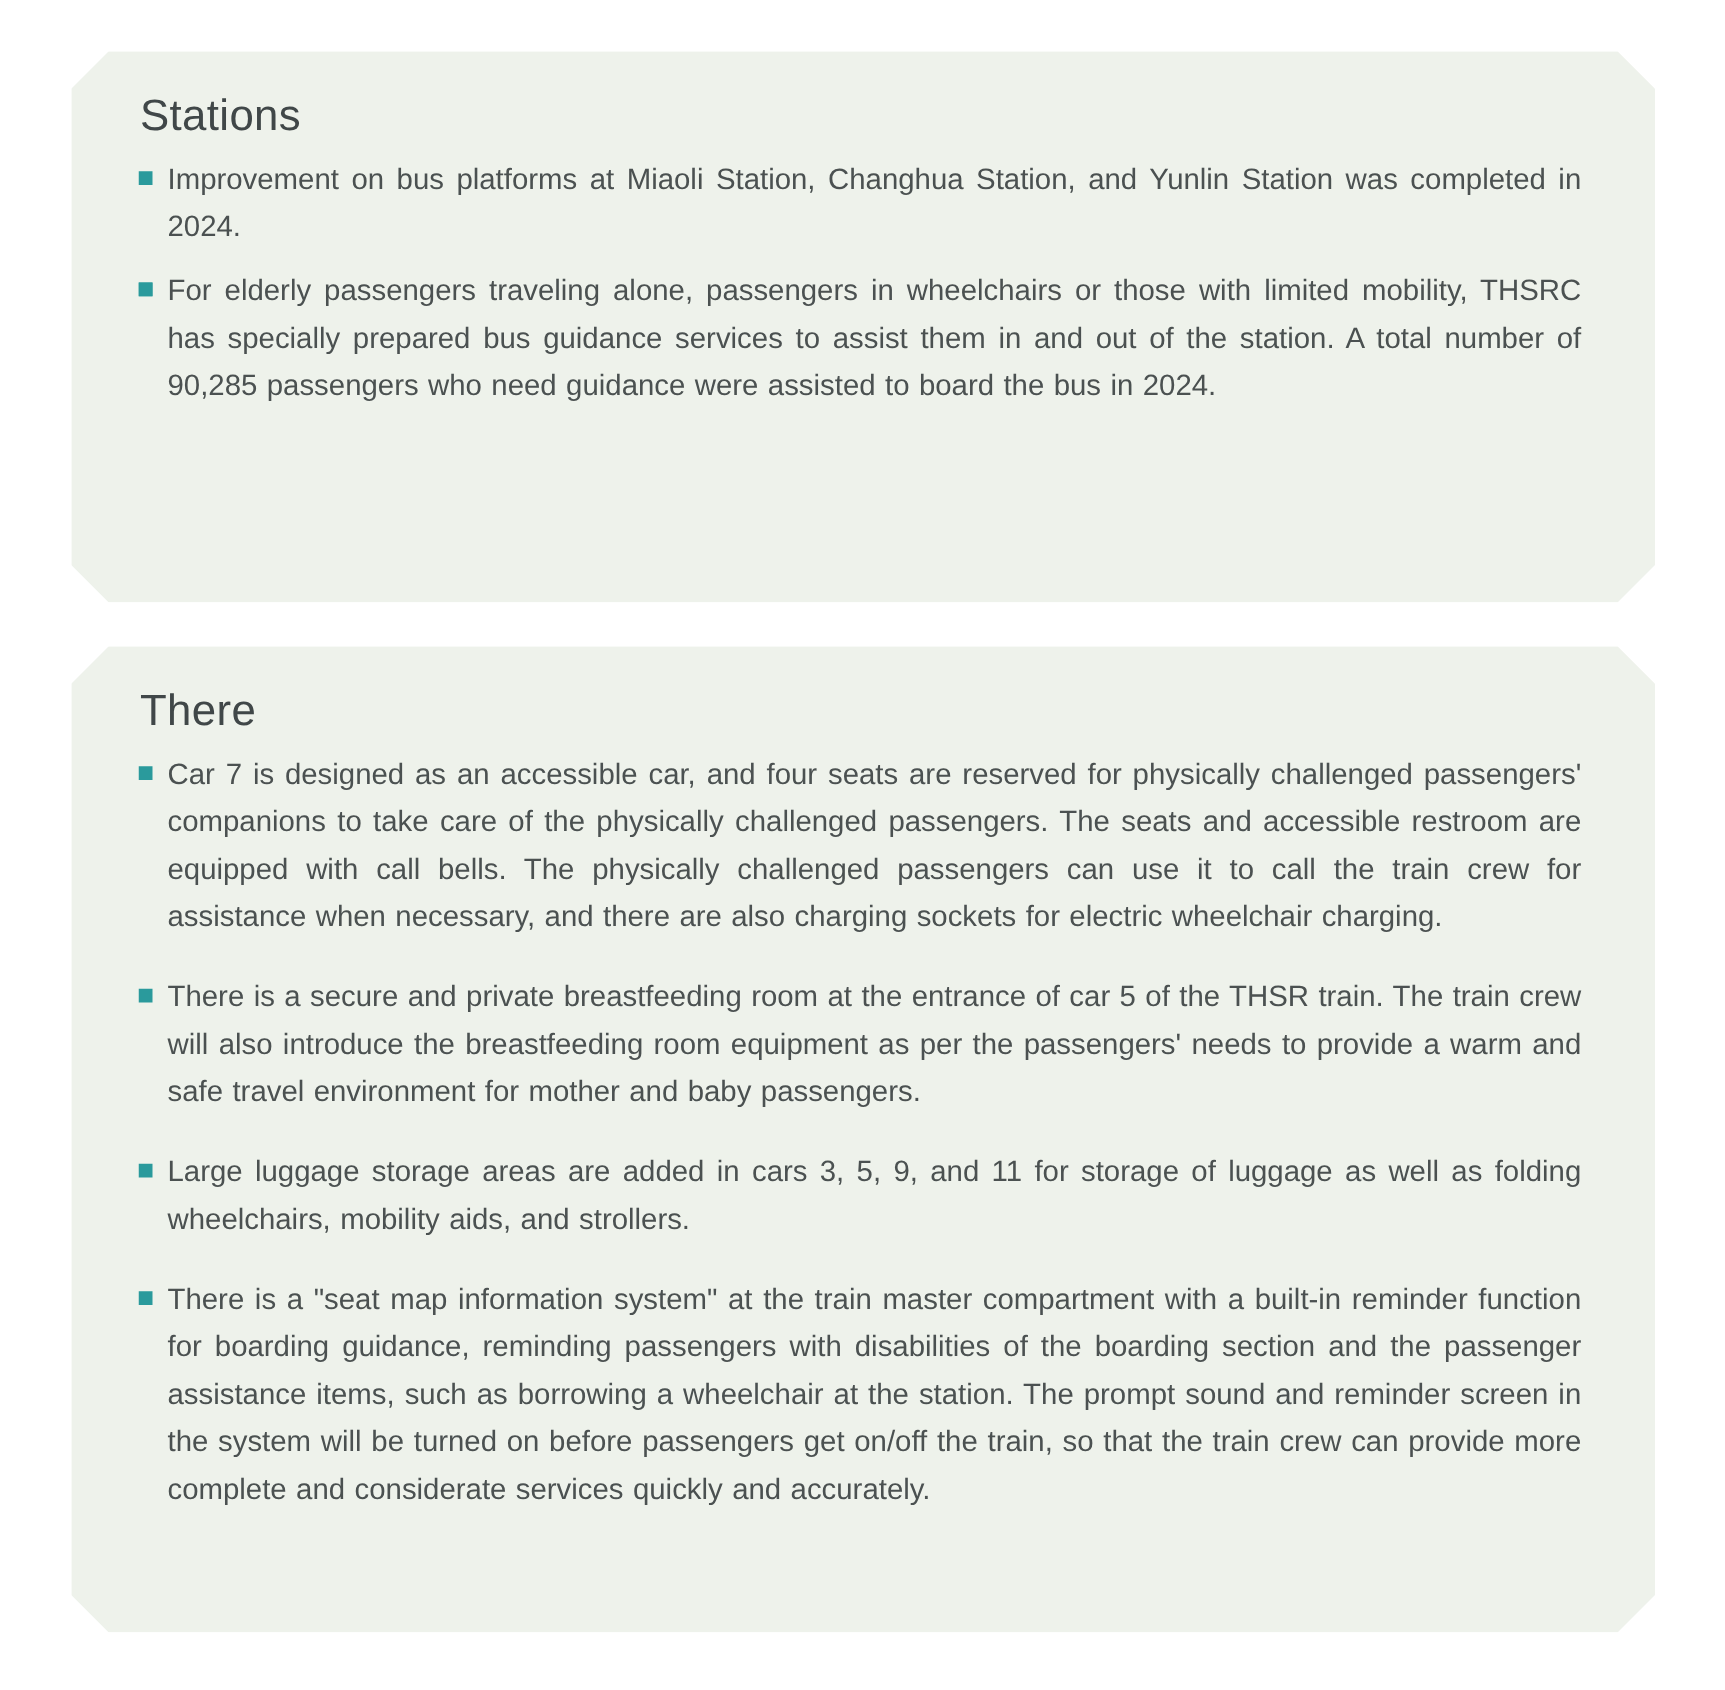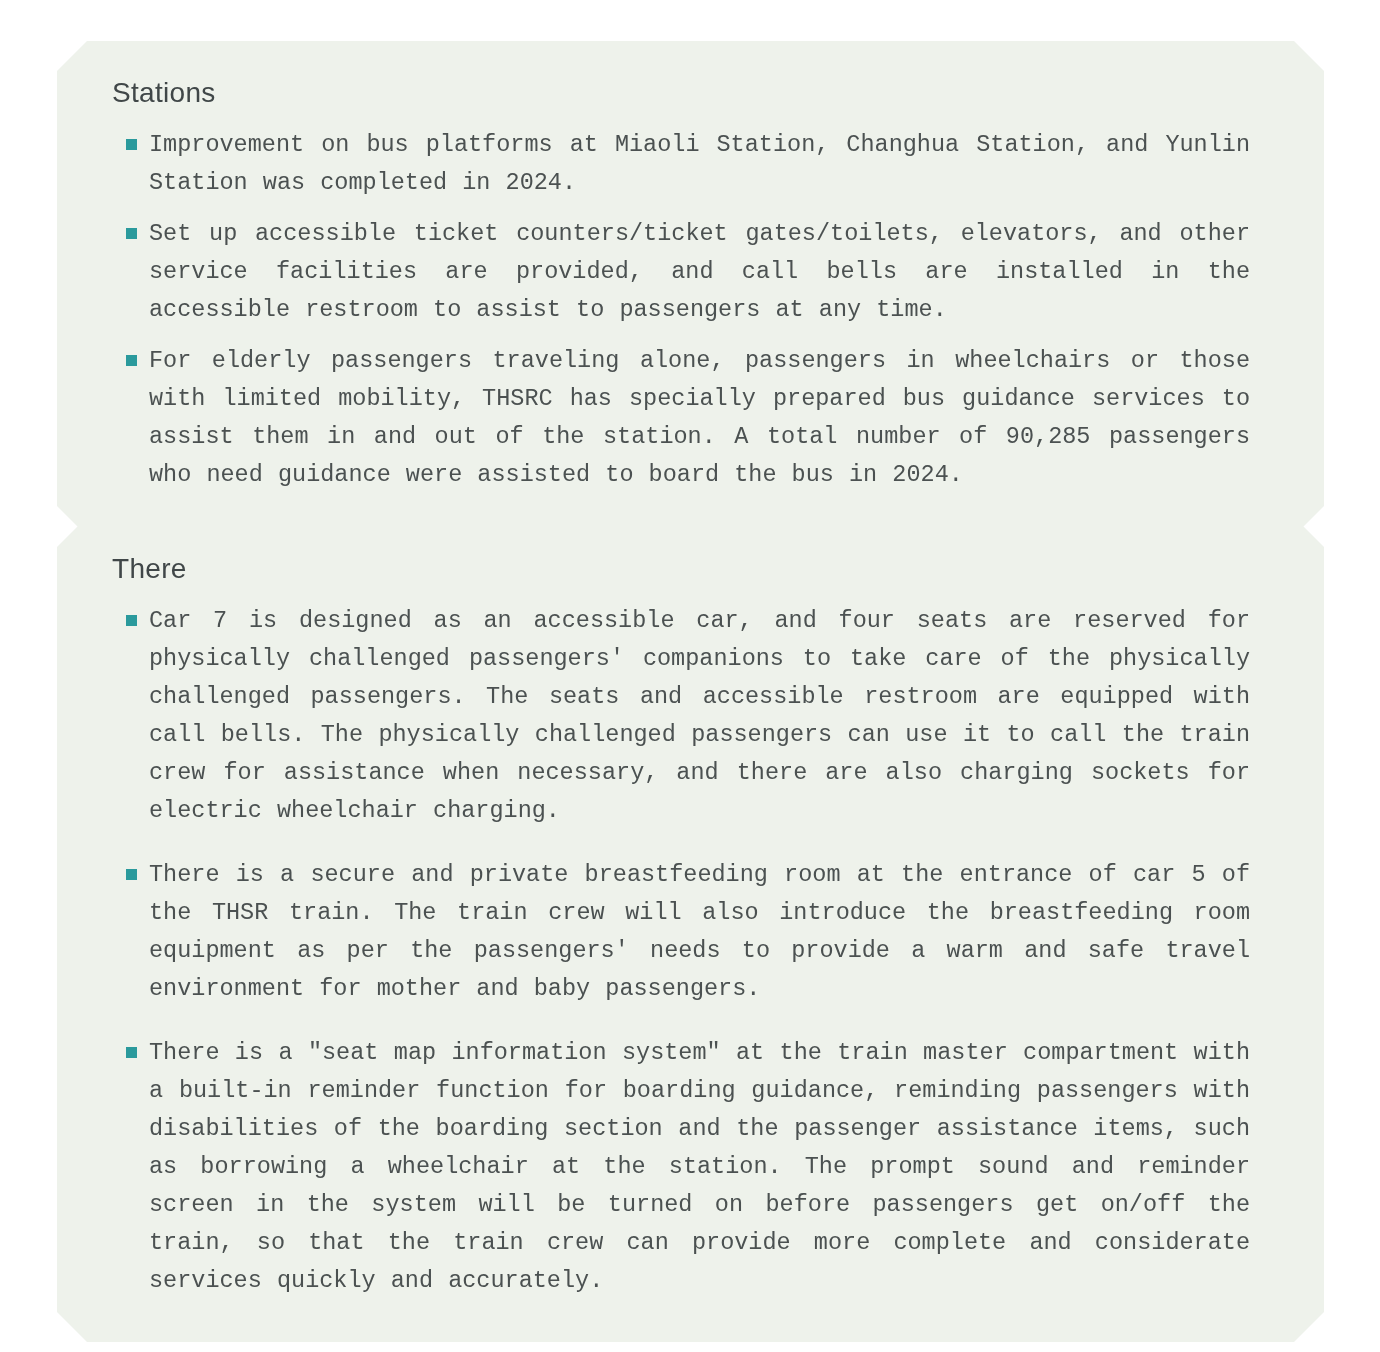--- a/index.html
+++ b/index.html
@@ -26,31 +26,30 @@
       30px 0, calc(100% - 30px) 0, 100% 30px,
       100% calc(100% - 30px), calc(100% - 30px) 100%,
       30px 100%, 0 calc(100% - 30px), 0 30px
     );
   }
   .card--stations { top: 41px;  min-height: 441px; }
   .card--trains   { top: 517px; min-height: 789px; }
 
   .card h2 {
     margin: 0 0 14px 2px;
-    font-size: 28px;
+    font-size: 35px;
     line-height: 34px;
     font-weight: 400;
     color: #404748;
     letter-spacing: 0.3px;
   }
   .card ul {
     list-style: none;
-    margin: 16px;
+    margin: 1px;
     padding: 0;
-    font-family: Liberation Mono, monospace;
   }
   .card li {
     position: relative;
     padding-left: 23px;
     font-size: 23.5px;
     line-height: 38px;
     color: #4b5151;
     text-align: justify;
     word-spacing: 1px;
   }
@@ -72,21 +71,20 @@
 
   <section class="card card--stations">
     <h2>Stations</h2>
     <ul>
       <li>
         <span class="bullet"></span>
         <span>Improvement on bus platforms at Miaoli Station, Changhua Station, and Yunlin Station was completed in 2024.</span>
       </li>
       <li>
         <span class="bullet"></span>
-        <span>Set up accessible ticket counters/ticket gates/toilets, elevators, and other service facilities are provided, and call bells are installed in the accessible restroom to assist to passengers at any time.</span>
       </li>
       <li>
         <span class="bullet"></span>
         <span>For elderly passengers traveling alone, passengers in wheelchairs or those with limited mobility, THSRC has specially prepared bus guidance services to assist them in and out of the station. A total number of 90,285 passengers who need guidance were assisted to board the bus in 2024.</span>
       </li>
     </ul>
   </section>
 
   <section class="card card--trains">
     <h2>There</h2>
@@ -94,20 +92,21 @@
       <li>
         <span class="bullet"></span>
         <span>Car 7 is designed as an accessible car, and four seats are reserved for physically challenged passengers' companions to take care of the physically challenged passengers. The seats and accessible restroom are equipped with call bells. The physically challenged passengers can use it to call the train crew for assistance when necessary, and there are also charging sockets for electric wheelchair charging.</span>
       </li>
       <li>
         <span class="bullet"></span>
         <span>There is a secure and private breastfeeding room at the entrance of car 5 of the THSR train. The train crew will also introduce the breastfeeding room equipment as per the passengers' needs to provide a warm and safe travel environment for mother and baby passengers.</span>
       </li>
       <li>
         <span class="bullet"></span>
+        <span>Large luggage storage areas are added in cars 3, 5, 9, and 11 for storage of luggage as well as folding wheelchairs, mobility aids, and strollers.</span>
       </li>
       <li>
         <span class="bullet"></span>
         <span>There is a "seat map information system" at the train master compartment with a built-in reminder function for boarding guidance, reminding passengers with disabilities of the boarding section and the passenger assistance items, such as borrowing a wheelchair at the station. The prompt sound and reminder screen in the system will be turned on before passengers get on/off the train, so that the train crew can provide more complete and considerate services quickly and accurately.</span>
       </li>
     </ul>
   </section>
 
 </div>
 

